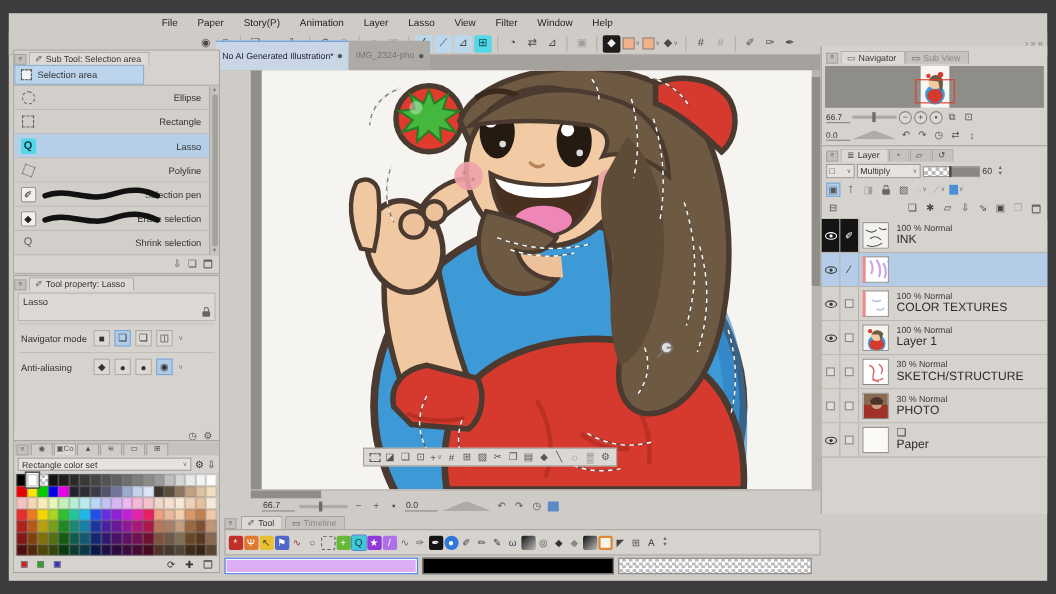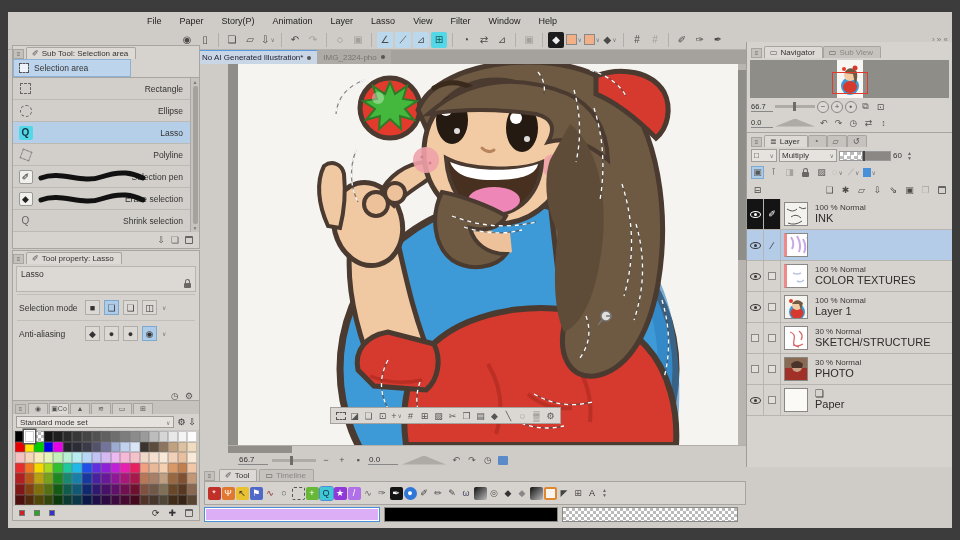--- a/index.html
+++ b/index.html
@@ -61,21 +61,21 @@
 .csdd{display:flex;align-items:center;gap:3px;padding:2px 3px}
 .csselect{flex:1;height:12px;background:#e6e3de;border:1px solid #a09d98;font-size:8px;padding:0 3px;display:flex;align-items:center;justify-content:space-between;color:#333}
 #palette{display:grid;grid-template-columns:repeat(19,1fr);gap:0;padding:1px 2px;background:#c9c6c1}
 .pcell{height:10.6px;border:0.5px solid rgba(120,120,120,.35)}
 .pcell.selw{outline:1.5px solid #fff;box-shadow:0 0 0 2.5px #555;z-index:2;position:relative}
 .checker{background:conic-gradient(#bbb 25%,#fff 0 50%,#bbb 0 75%,#fff 0) 0 0/6px 6px}
 .csfoot{height:14px;display:flex;align-items:center;gap:9px;padding:0 6px;background:#d6d3ce}
 .minisw{width:6px;height:6px;border:1px solid #777}
 
 #doctabs{left:188px;top:38px;width:550px;height:14px;background:#a5a29d;display:flex;align-items:flex-end}
-.dtab{height:14px;padding:0 6px;display:flex;align-items:center;gap:4px;font-size:8px}
+.dtab{height:27px;padding:0 6px;display:flex;align-items:center;gap:4px;font-size:8px}
 .dtab.on{background:#c9d6e6;color:#223;border-top:1.5px solid #5a9ae0}
 .dtab.off{background:#aeaba6;color:#77756f}
 .dot{width:4px;height:4px;border-radius:50%;background:#555}
 #vrail-l{left:220px;top:52px;width:10px;height:381px;background:#908e89}
 #vrail-r{left:730px;top:52px;width:8px;height:381px;background:#b8b5b0}
 #vthumb-r{left:730px;top:58px;width:8px;height:190px;background:#908e89}
 #canvas{left:230px;top:52px;width:500px;height:381px;background:#f6f4f0;overflow:hidden}
 #launcher{left:322px;top:395px;height:17px;background:#dbd8d3;border:1px solid #a5a29d;display:flex;align-items:center;padding:0 3px;gap:1px}
 .lnc{width:13px;height:13px;display:flex;align-items:center;justify-content:center;font-size:9px;color:#555}
 .lnc-dash{width:10px;height:8px;border:1px dashed #555}
@@ -380,29 +380,29 @@
     </div>
     <div class="grouprow">
       <div class="groupbtn">
         <span class="sq-dash"></span>
         <span>Selection area</span>
       </div>
     </div>
     <div class="stlist" id="stlist" style="position:relative">
           <div class="strow">
             <span class="stic">
+              <span class="ic-dashcirc"></span>
+            </span>
+            <span class="stlabel">Ellipse</span>
+          </div>
+          <div class="strow">
+            <span class="stic">
               <span class="ic-dashrect"></span>
             </span>
             <span class="stlabel">Rectangle</span>
-          </div>
-          <div class="strow">
-            <span class="stic">
-              <span class="ic-dashcirc"></span>
-            </span>
-            <span class="stlabel">Ellipse</span>
           </div>
           <div class="strow sel">
             <span class="stic">
               <span class="ic-lassochip">Q</span>
             </span>
             <span class="stlabel">Lasso</span>
           </div>
           <div class="strow">
             <span class="stic">
               <span class="ic-poly"></span>
@@ -451,21 +451,21 @@
         <span class="pticon">✐</span>
         <span>Tool property: Lasso</span>
       </div>
     </div>
     <div class="tpname">
       <span>Lasso</span>
       <span class="i-lock" style="position:absolute;right:4px;bottom:3px"></span>
     </div>
     <div class="tpsep"></div>
     <div class="tprow">
-      <span class="tplabel">Selection mode</span>
+      <span class="tplabel">Navigator mode</span>
       <span class="tpbtn">■</span>
       <span class="tpbtn hl">❏</span>
       <span class="tpbtn">❏</span>
       <span class="tpbtn">◫</span>
       <span class="dd">∨</span>
     </div>
     <div class="tpsep"></div>
     <div class="tprow">
       <span class="tplabel">Anti-aliasing</span>
       <span class="tpbtn">◆</span>
@@ -486,21 +486,21 @@
       <div class="ptmenu" style="margin-right:1px">≡</div>
       <div class="cst">◉</div>
       <div class="cst on">▣Co</div>
       <div class="cst">▲</div>
       <div class="cst">≋</div>
       <div class="cst">▭</div>
       <div class="cst">⊞</div>
     </div>
     <div class="csdd">
       <div class="csselect">
-        <span>Standard mode set</span>
+        <span>Rectangle color set</span>
         <span class="dd">∨</span>
       </div>
       <span>⚙</span>
       <span>⇩</span>
     </div>
     <div id="palette">
           <div class="pcell" style="background: rgb(0, 0, 0);"></div>
           <div class="pcell selw" style="background: rgb(255, 255, 255);"></div>
           <div class="pcell checker"></div>
           <div class="pcell" style="background: rgb(20, 20, 20);"></div>

